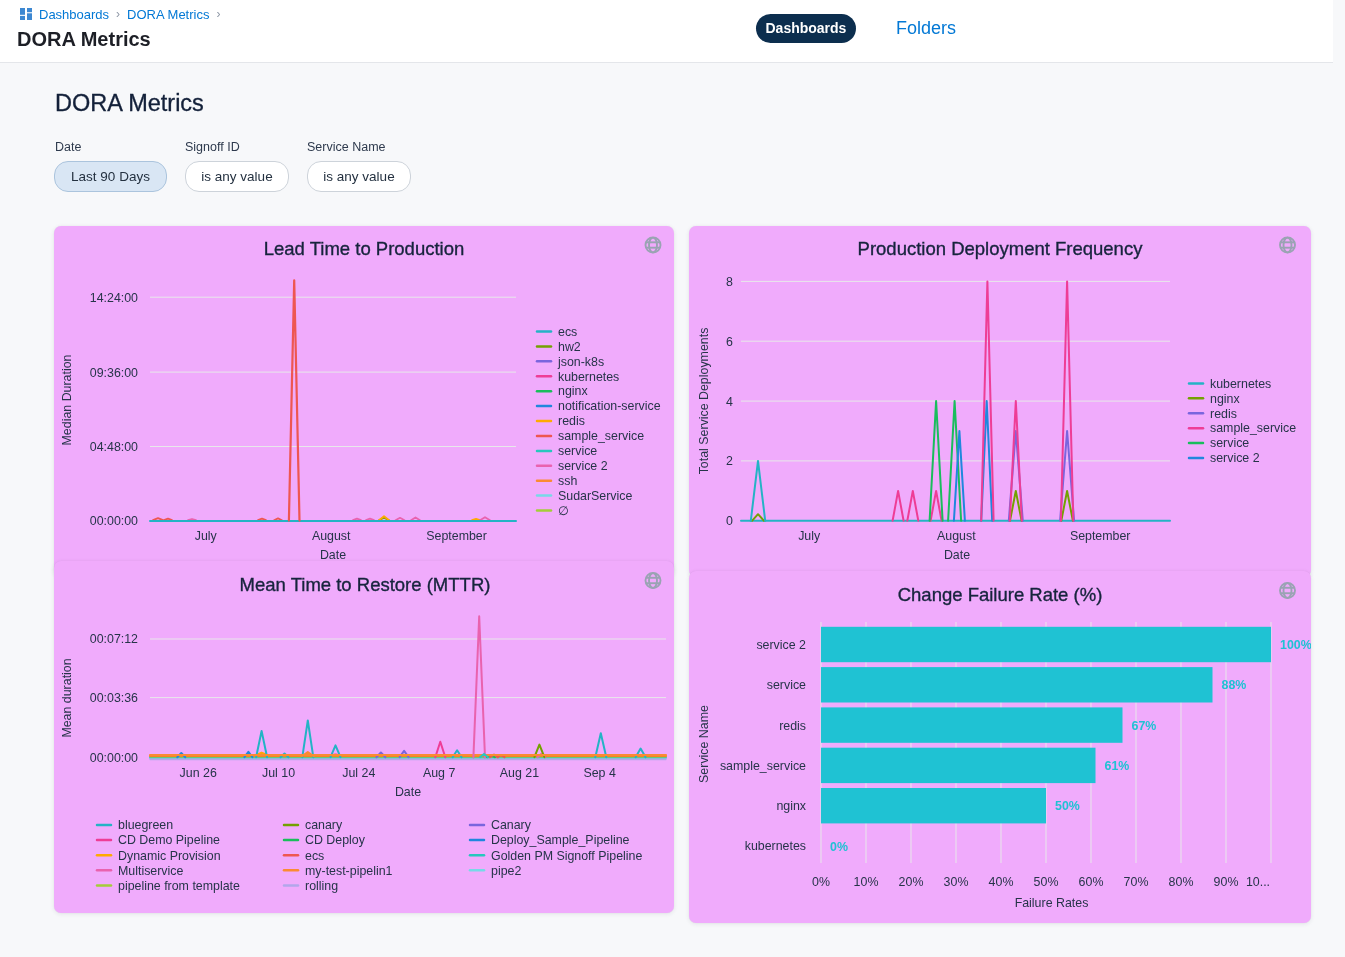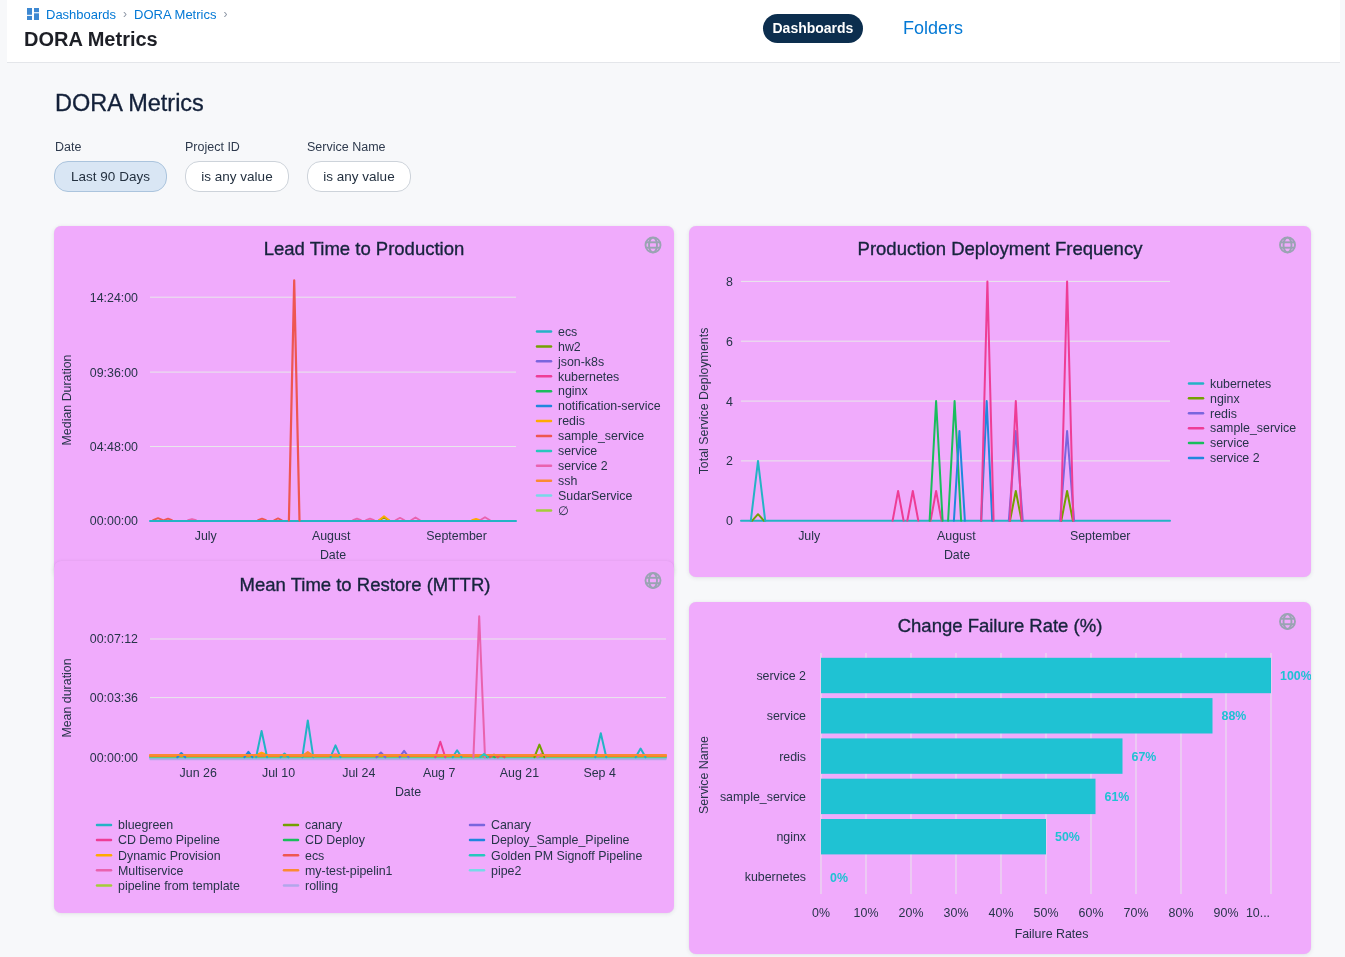--- a/index.html
+++ b/index.html
@@ -1,16 +1,16 @@
 <!DOCTYPE html>
 <html><head><meta charset="utf-8"><title>DORA Metrics</title>
 <style>
 * { margin:0; padding:0; box-sizing:border-box; }
 html,body { width:1345px; height:957px; background:#f7f8fa; font-family:"Liberation Sans",sans-serif; overflow:hidden; }
-.header { position:absolute; left:7px; top:0; width:1333px; height:63px; background:#fff; border-bottom:1px solid #e4e6ea;text-align:center; }
+.header { position:absolute; left:0; top:0; width:1333px; height:63px; background:#fff; border-bottom:1px solid #e4e6ea;text-align:center; }
 .crumbs { position:absolute; left:20px; top:6px; font-size:13px; color:#0278d5; display:flex; align-items:center; height:16px; }
 .crumbs a { color:#0278d5; text-decoration:none; }
 .crumbs .sep { color:#8f98a6; margin:0 7px; font-size:12px; }
 .htitle { position:absolute; left:17px; top:28px; font-size:20px; font-weight:bold; color:#1d1f26; }
 .tabs { position:absolute; left:756px; top:14px; height:29px; display:flex; align-items:center; }
 .pill { background:#0c2e4e; color:#fff; font-size:14px; font-weight:bold; border-radius:15px; height:29px; line-height:29px; padding:0 9.5px; }
 .folders { color:#0278d5; font-size:18px; margin-left:40px; }
 .h1 { position:absolute; left:55px; top:90px; font-size:23.5px; font-weight:500; color:#132039; -webkit-text-stroke:0.3px #132039; }
 .flabel { position:absolute; top:140px; font-size:12.5px; color:#2e3a4d; }
 .fbtn { position:absolute; top:161px; height:31px; border-radius:14px; font-size:13.5px; color:#243140; text-align:center; line-height:29px; }
@@ -31,21 +31,21 @@
       <span class="sep">›</span>
   </div>
   <div class="htitle">DORA Metrics</div>
   <div class="tabs">
       <span class="pill">Dashboards</span>
       <span class="folders">Folders</span>
     </div>
 </div>
 <div class="h1">DORA Metrics</div>
 <div class="flabel" style="left:55px">Date</div>
-<div class="flabel" style="left:185px">Project ID</div>
+<div class="flabel" style="left:185px">Signoff ID</div>
 <div class="flabel" style="left:307px">Service Name</div>
 <div class="fbtn" style="left:54px; width:113px; background:#d9e6f4; border:1px solid #abc4dd;">Last 90 Days</div>
 <div class="fbtn" style="left:185px; width:104px; background:#fff; border:1px solid #cdd3da;">is any value</div>
 <div class="fbtn" style="left:307px; width:104px; background:#fff; border:1px solid #cdd3da;">is any value</div>
 <div class="card" style="left:54px; top:226px; width:620px; height:351px;"><svg width="620" height="351" viewBox="0 0 620 351" xmlns="http://www.w3.org/2000/svg" font-family="Liberation Sans, sans-serif">
       <text x="310.0" y="29.4" font-size="18.5" fill="#17243d" text-anchor="middle" stroke="#17243d" stroke-width="0.35">Lead Time to Production</text>
       <g fill="none" stroke="#9aa3b3" stroke-width="1.9">
 <circle cx="599" cy="19" r="7.5"></circle>
 <ellipse cx="599" cy="19" rx="4" ry="7.4"></ellipse>
 <line x1="592" y1="16.3" x2="606" y2="16.3"></line>
@@ -230,21 +230,21 @@
       <text x="251" y="328.7" font-size="12.4" fill="#263449">rolling</text>
       <line x1="416.0" y1="264.0" x2="430.0" y2="264.0" stroke="#7a65dd" stroke-width="2.5" stroke-linecap="round"></line>
       <text x="437" y="268.3" font-size="12.4" fill="#263449">Canary</text>
       <line x1="416.0" y1="279.1" x2="430.0" y2="279.1" stroke="#2087dd" stroke-width="2.5" stroke-linecap="round"></line>
       <text x="437" y="283.40000000000003" font-size="12.4" fill="#263449">Deploy_Sample_Pipeline</text>
       <line x1="416.0" y1="294.2" x2="430.0" y2="294.2" stroke="#27c7bd" stroke-width="2.5" stroke-linecap="round"></line>
       <text x="437" y="298.5" font-size="12.4" fill="#263449">Golden PM Signoff Pipeline</text>
       <line x1="416.0" y1="309.3" x2="430.0" y2="309.3" stroke="#77d9e7" stroke-width="2.5" stroke-linecap="round"></line>
       <text x="437" y="313.6" font-size="12.4" fill="#263449">pipe2</text>
     </svg></div>
-<div class="card" style="left:689px; top:602px; width:622px; height:352px;"><svg width="622" height="352" viewBox="0 0 622 352" xmlns="http://www.w3.org/2000/svg" font-family="Liberation Sans, sans-serif">
+<div class="card" style="left:689px; top:571px; width:622px; height:352px;"><svg width="622" height="352" viewBox="0 0 622 352" xmlns="http://www.w3.org/2000/svg" font-family="Liberation Sans, sans-serif">
       <text x="311.0" y="29.9" font-size="18.5" fill="#17243d" text-anchor="middle" stroke="#17243d" stroke-width="0.35">Change Failure Rate (%)</text>
       <g fill="none" stroke="#9aa3b3" stroke-width="1.9">
 <circle cx="598.5" cy="19.5" r="7.5"></circle>
 <ellipse cx="598.5" cy="19.5" rx="4" ry="7.4"></ellipse>
 <line x1="591.5" y1="16.8" x2="605.5" y2="16.8"></line>
 <line x1="591.5" y1="22.2" x2="605.5" y2="22.2"></line>
 </g>
       <line x1="132.0" y1="51" x2="132.0" y2="292" stroke="#e8e8ea" stroke-width="1"></line>
       <line x1="177.0" y1="51" x2="177.0" y2="292" stroke="#e8e8ea" stroke-width="1"></line>
       <line x1="222.0" y1="51" x2="222.0" y2="292" stroke="#e8e8ea" stroke-width="1"></line>

